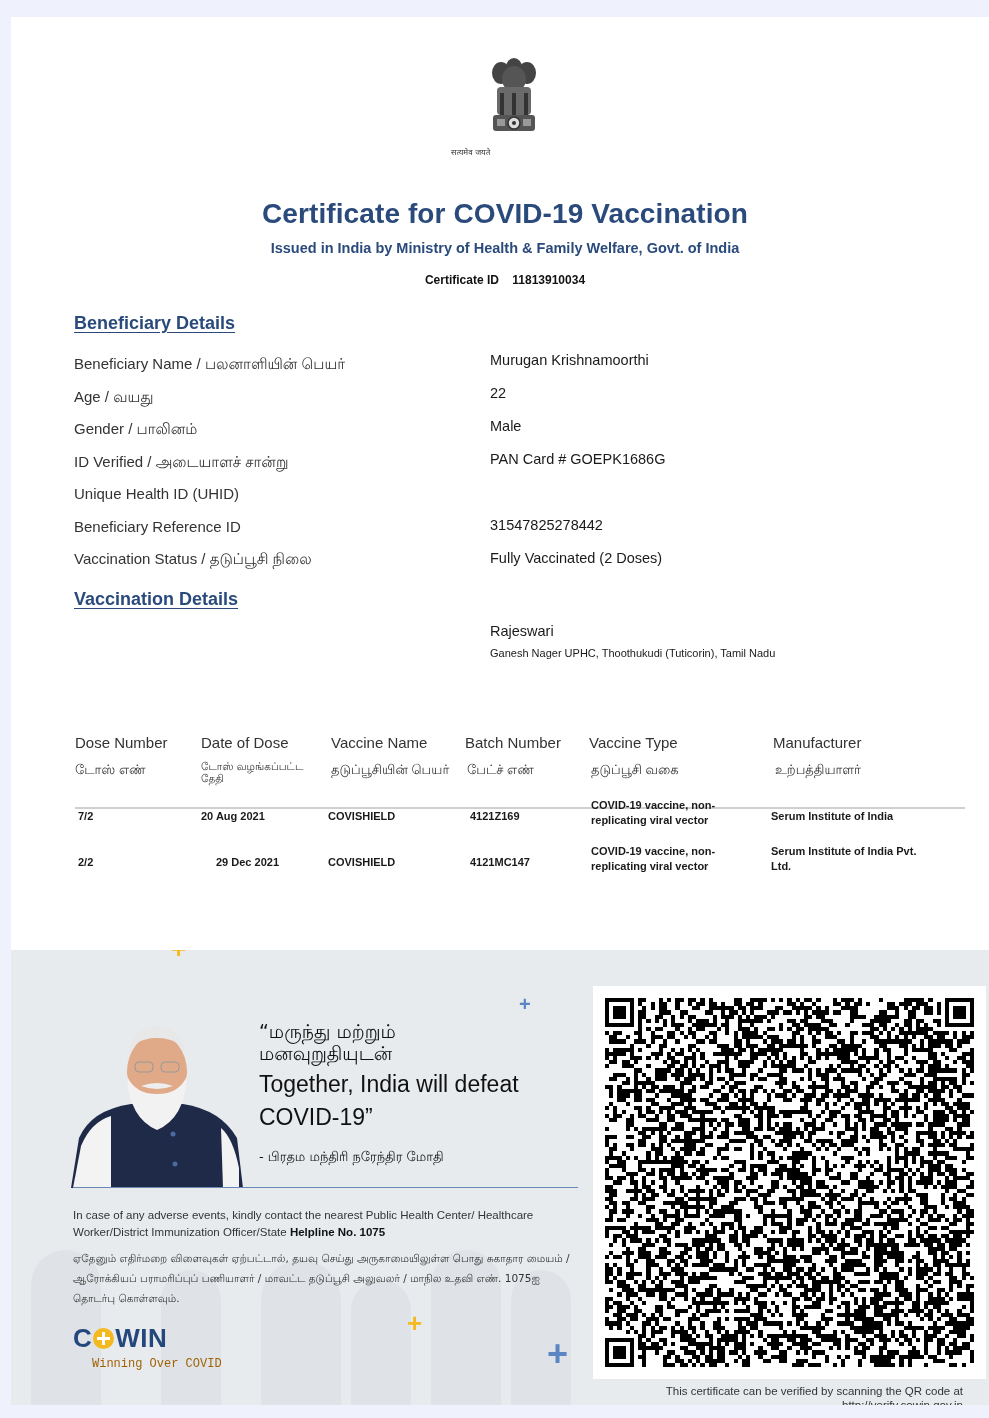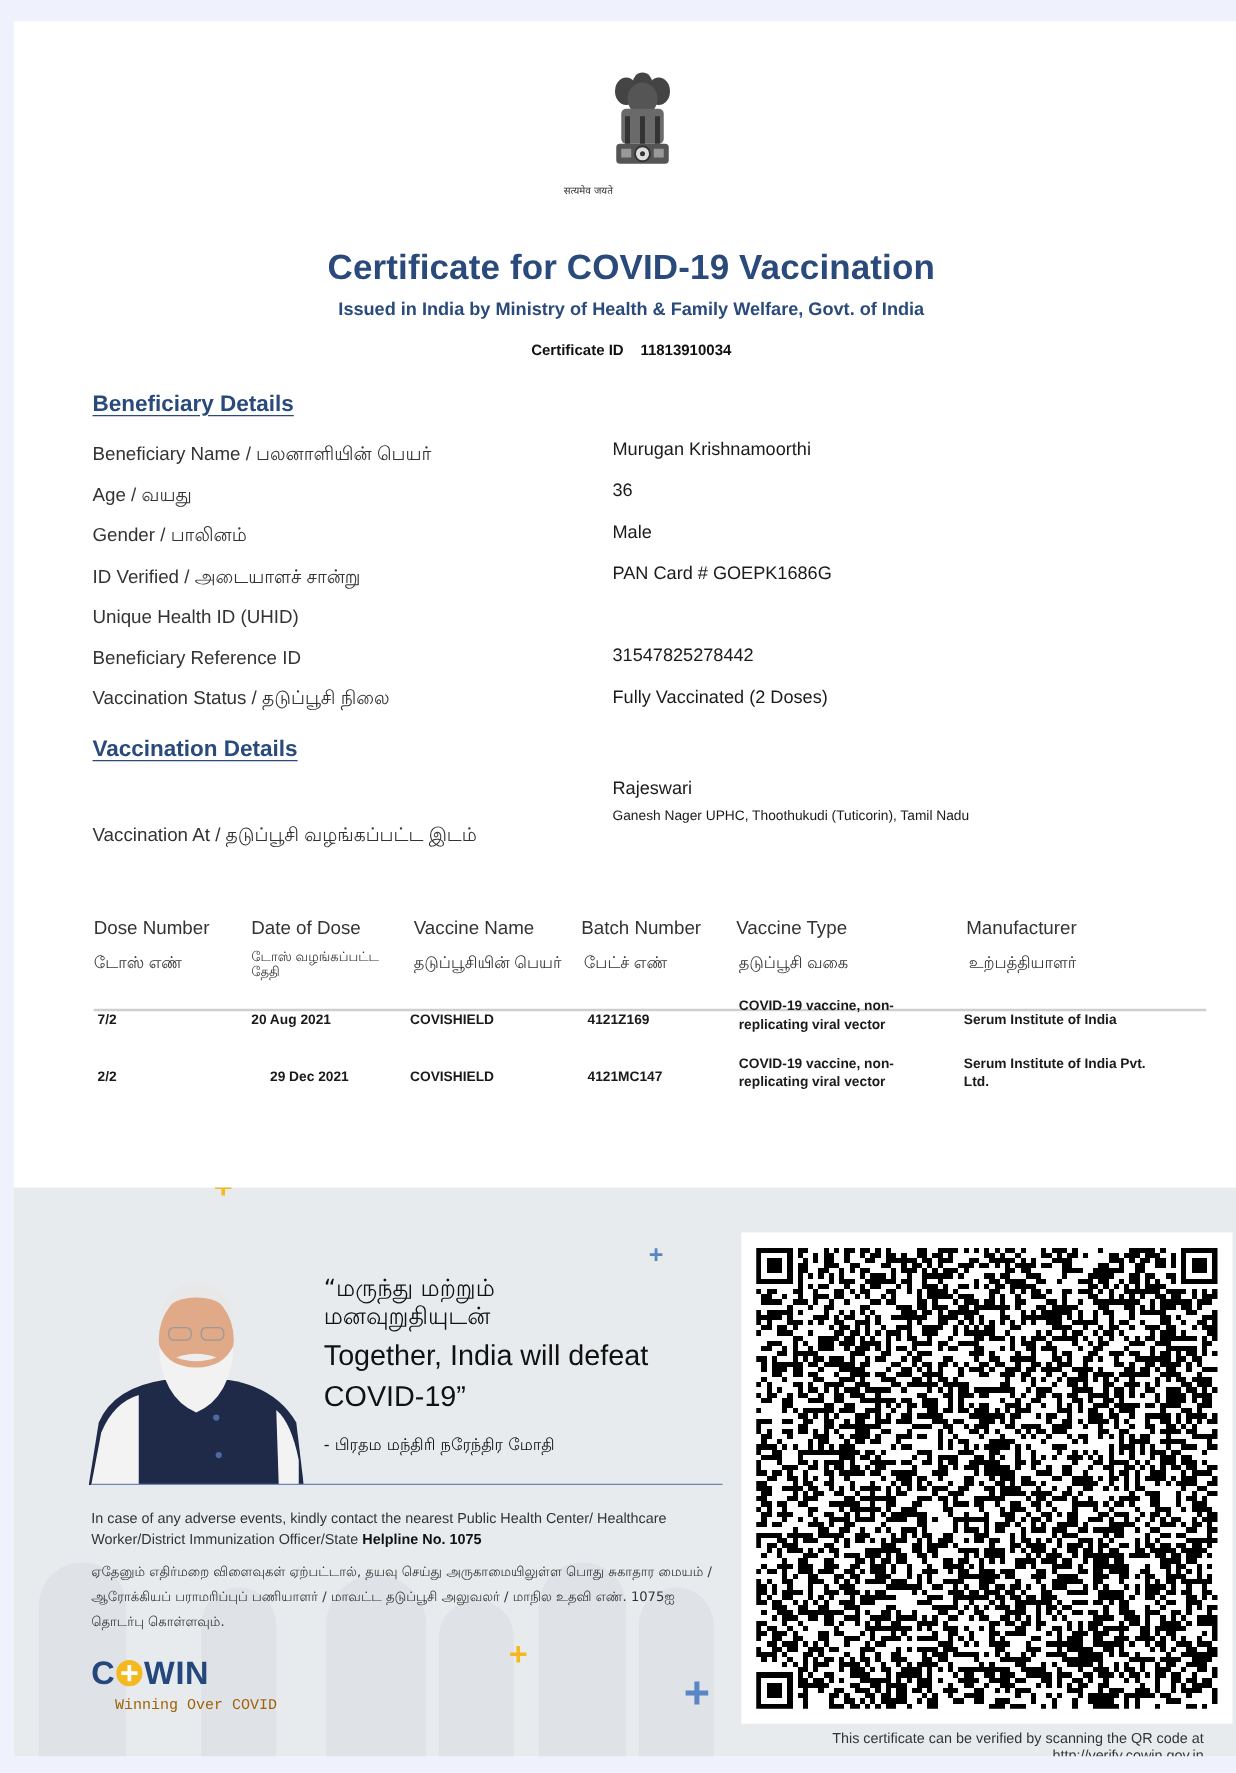--- a/index.html
+++ b/index.html
@@ -88,42 +88,41 @@
     <span style="margin-left:0">Certificate ID</span>
     <span>11813910034</span>
   </div>
 
   <div class="section-title" style="top:296px">Beneficiary Details</div>
 
   <div class="row-label" style="top:338px">Beneficiary Name / பலனாளியின் பெயர்</div>
   <div class="row-value" style="top:335px">Murugan Krishnamoorthi</div>
 
   <div class="row-label" style="top:371px">Age / வயது</div>
-  <div class="row-value" style="top:368px">36</div>
+  <div class="row-value" style="top:368px">22</div>
 
   <div class="row-label" style="top:403px">Gender / பாலினம்</div>
   <div class="row-value" style="top:401px">Male</div>
 
   <div class="row-label" style="top:436px">ID Verified / அடையாளச் சான்று</div>
   <div class="row-value" style="top:434px">PAN Card # GOEPK1686G</div>
 
   <div class="row-label" style="top:468px">Unique Health ID (UHID)</div>
   <div class="row-value" style="top:466px"></div>
 
   <div class="row-label" style="top:501px">Beneficiary Reference ID</div>
   <div class="row-value" style="top:500px">31547825278442</div>
 
   <div class="row-label" style="top:533px">Vaccination Status / தடுப்பூசி நிலை</div>
   <div class="row-value" style="top:533px">Fully Vaccinated (2 Doses)</div>
 
   <div class="section-title" style="top:572px">Vaccination Details</div>
 
   <div class="row-value" style="top:606px">Rajeswari</div>
 
-  <div class="row-label" style="top:643px">Vaccination At / தடுப்பூசி வழங்கப்பட்ட இடம்</div>
   <div class="row-value small" style="top:630px">Ganesh Nager UPHC, Thoothukudi (Tuticorin), Tamil Nadu</div>
 
   <div>
     <div class="th" style="left:64px;top:717px">Dose Number</div>
     <div class="th-ta" style="left:64px;top:747px;width:110px">டோஸ் எண்</div>
 
     <div class="th" style="left:190px;top:717px">Date of Dose</div>
     <div class="th-ta" style="left:190px;top:743px;width:120px;font-size:10.5px">டோஸ் வழங்கப்பட்ட தேதி</div>
 
     <div class="th" style="left:320px;top:717px">Vaccine Name</div>

